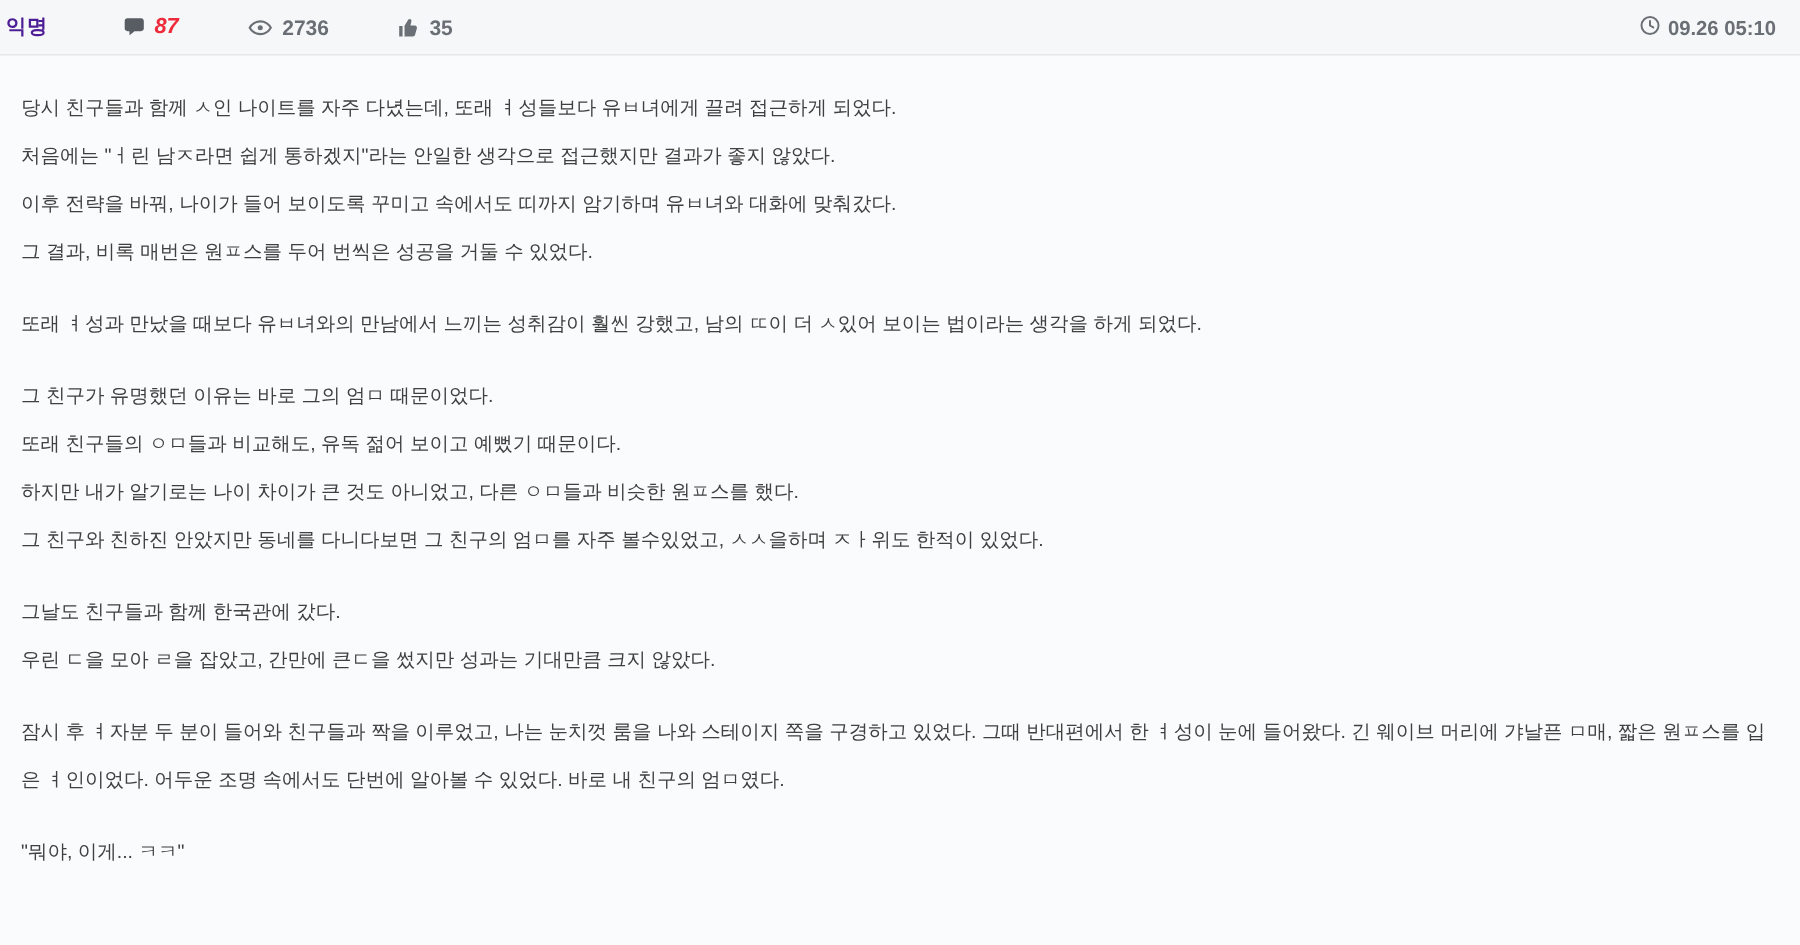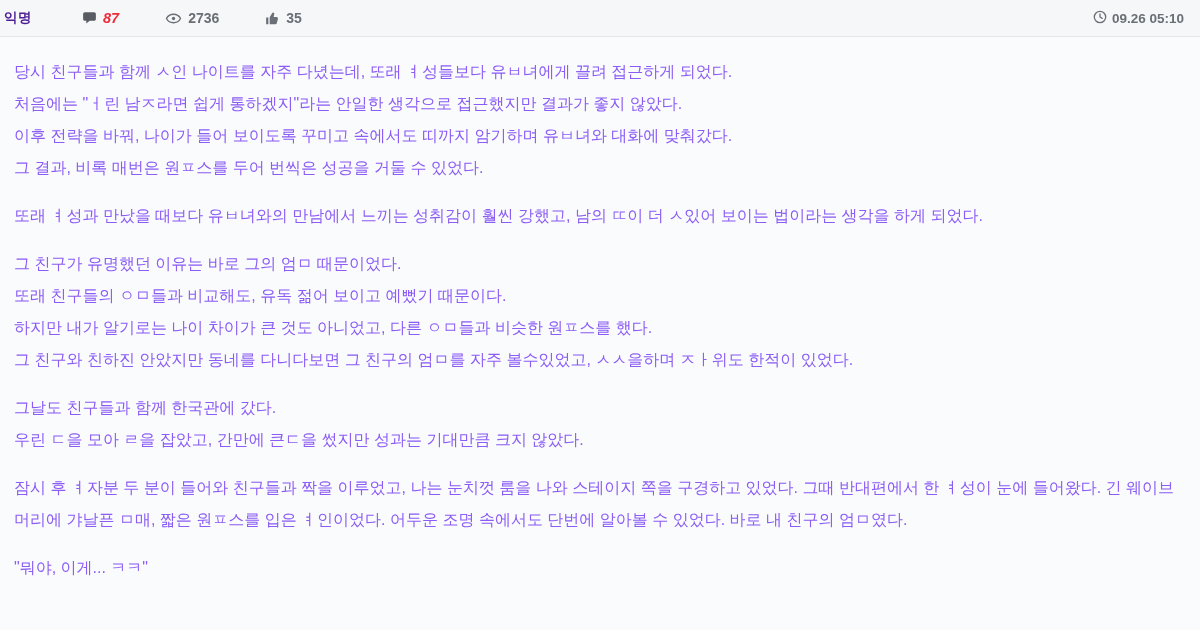--- a/index.html
+++ b/index.html
@@ -28,23 +28,23 @@
   }
   .stat { display: flex; align-items: center; gap: 6px; margin-left: 46px; }
   .stat.first { margin-left: 50px; align-items: center; }
   .stat svg { display: block; }
   .count { font-size: 14px; color: #6a6f76; font-weight: 600; }
   .count.red { color: #ee2b3b; font-style: italic; font-weight: 800; font-size: 14.5px; }
   .spacer { flex: 1; }
   .timegroup { display: flex; align-items: center; gap: 5px; color: #6a6f76; font-size: 13.5px; font-weight: 600; }
   .post-body {
     padding: 19px 16px 0 14px;
-    font-size: 16px;
+    font-size: 13px;
     line-height: 32px;
-    color: #8b5cf6;
+    color: #404040;
   }
   .paragraph { margin: 0 0 16px 0; }
   .line { white-space: normal; }
 </style>
 </head>
 <body>
 
 <div class="header">
   <span class="author">익명</span>
 

